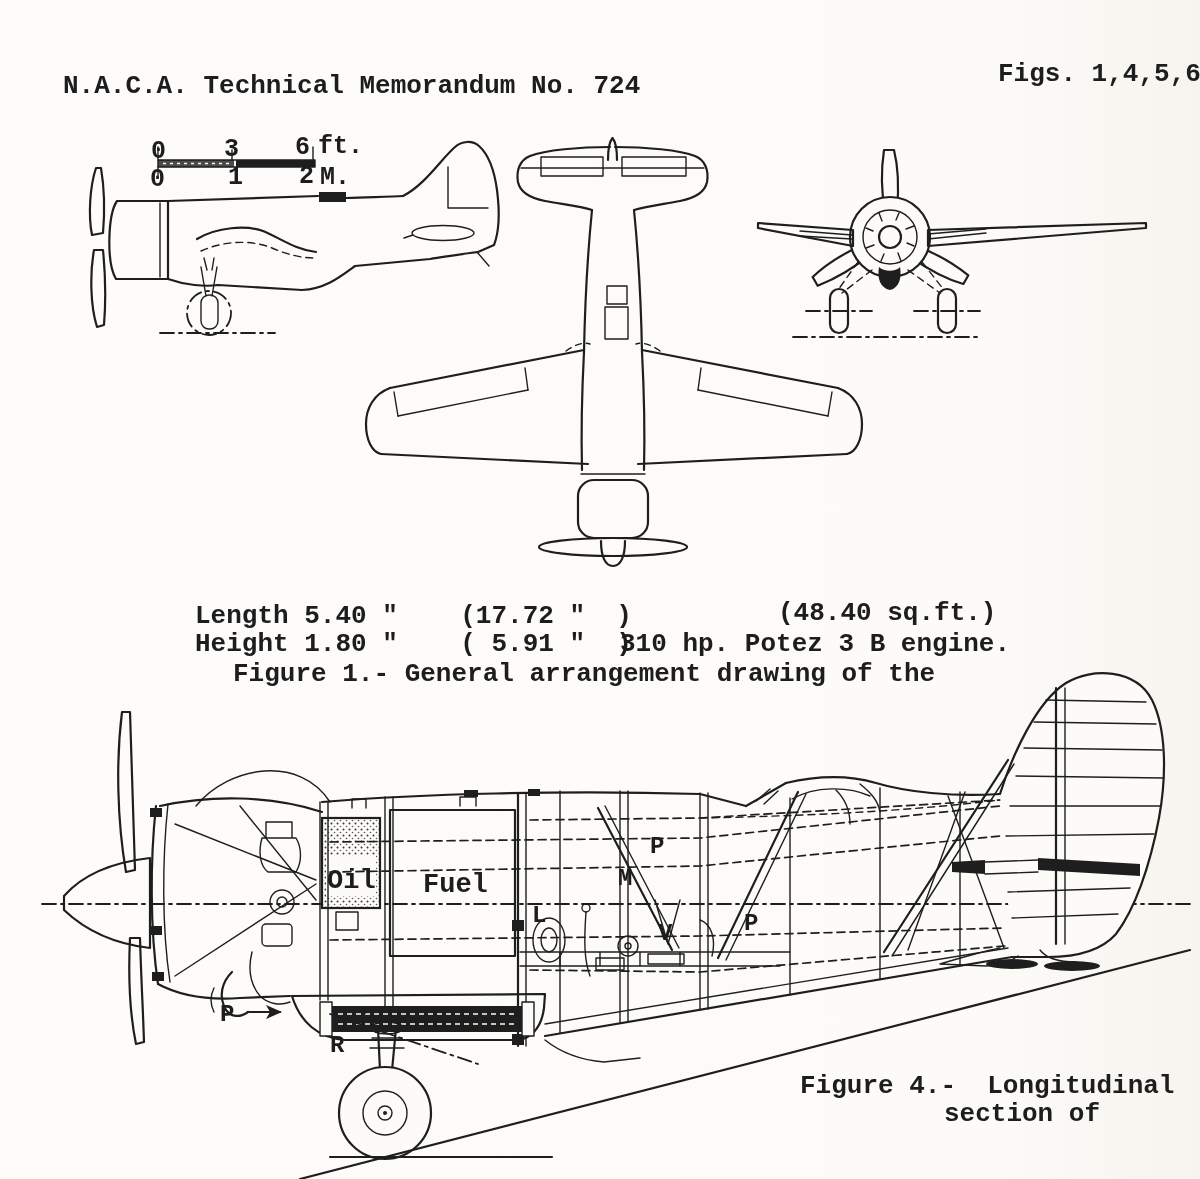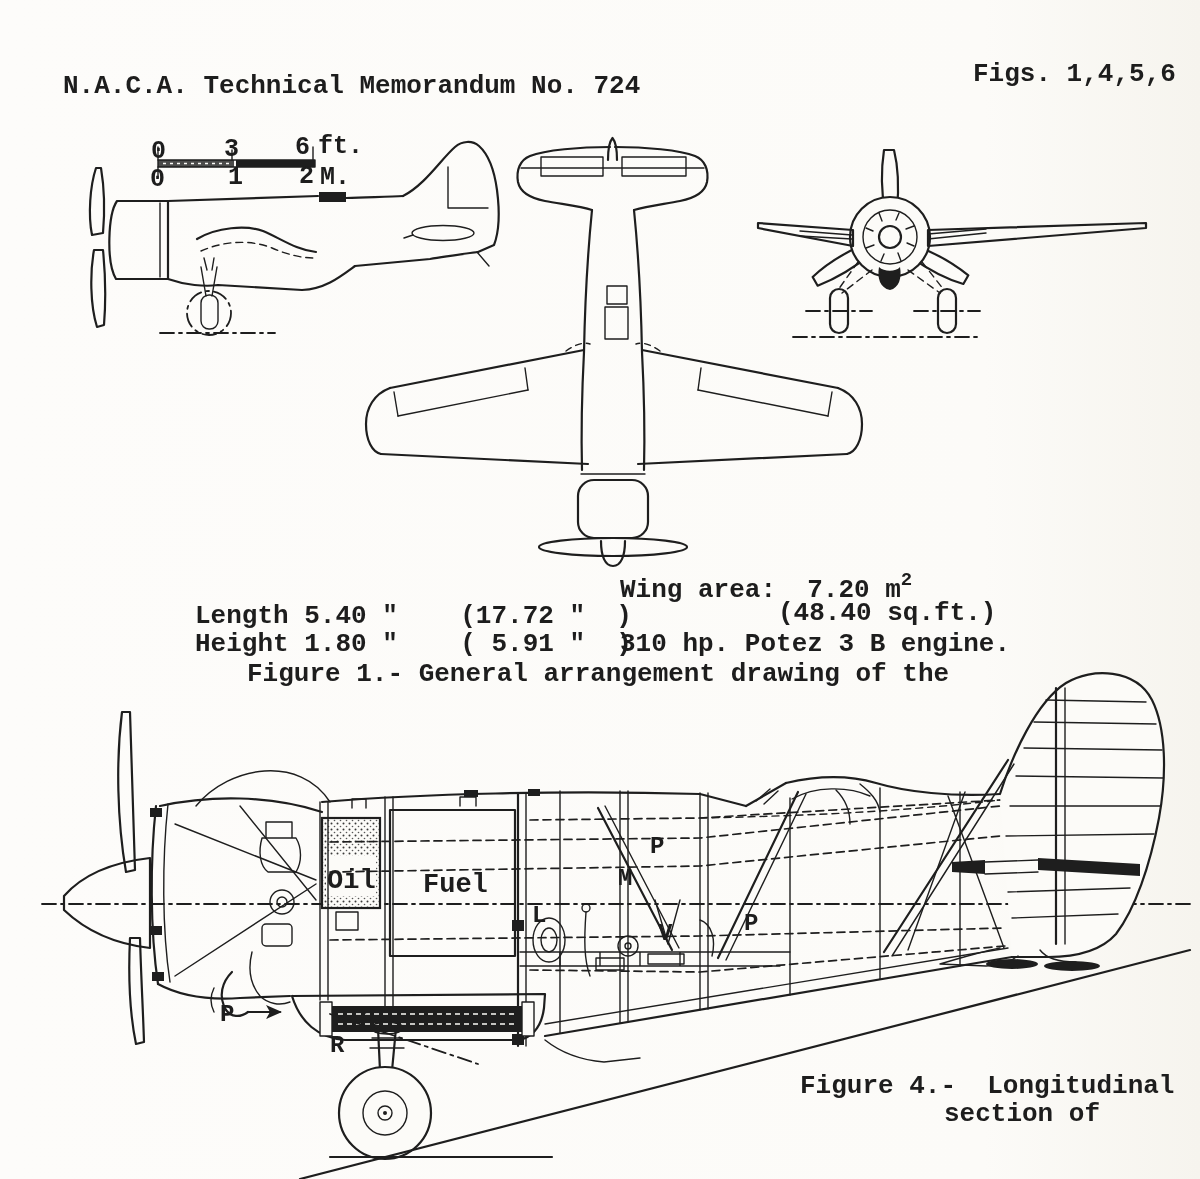--- a/index.html
+++ b/index.html
@@ -28,29 +28,28 @@
   }
   .lbl-big{font-size:27px;}
   .rnum{font-size:25px;}
 </style>
 </head>
 <body>
 
 <div class="page">
 
   <div class="tw" style="left:63px;top:73px">N.A.C.A. Technical Memorandum No. 724</div>
-  <div class="tw" style="left:973px;top:61px">Figs. 1,4,5,6</div>
+  <div class="tw" style="left:998px;top:61px">Figs. 1,4,5,6</div>
 
   <div class="tw" style="left:195px;top:603px">Length 5.40 "    (17.72 "  )</div>
   <div class="tw" style="left:195px;top:631px">Height 1.80 "    ( 5.91 "  )</div>
-  <div class="tw" style="left:620px;top:569px"><span>Wing area:  7.20 m</span><sup>2</sup></div>
   <div class="tw" style="left:778px;top:600px">(48.40 sq.ft.)</div>
   <div class="tw" style="left:620px;top:631px">310 hp. Potez 3 B engine.</div>
 
-  <div class="tw" style="left:247px;top:661px">Figure 1.- General arrangement drawing of the</div>
+  <div class="tw" style="left:233px;top:661px">Figure 1.- General arrangement drawing of the</div>
 
   <div class="tw" style="left:800px;top:1073px">Figure 4.-  Longitudinal</div>
   <div class="tw" style="left:944px;top:1101px">section of</div>
 
   <svg class="art" width="1200" height="1179" viewBox="0 0 1200 1179">
     <defs>
       <pattern id="stip" width="6" height="6" patternUnits="userSpaceOnUse">
         <rect width="6" height="6" fill="#fcfbf8"></rect>
         <circle cx="1.5" cy="1.5" r="1" fill="#3a3a3a"></circle>
         <circle cx="4.5" cy="4.5" r="0.8" fill="#555"></circle>

